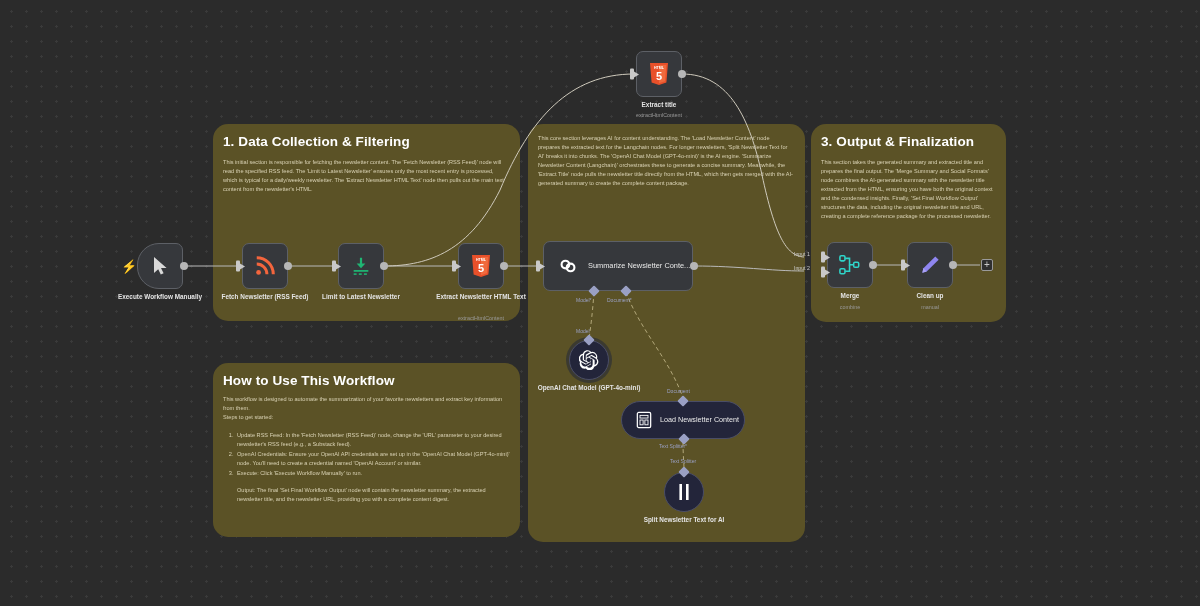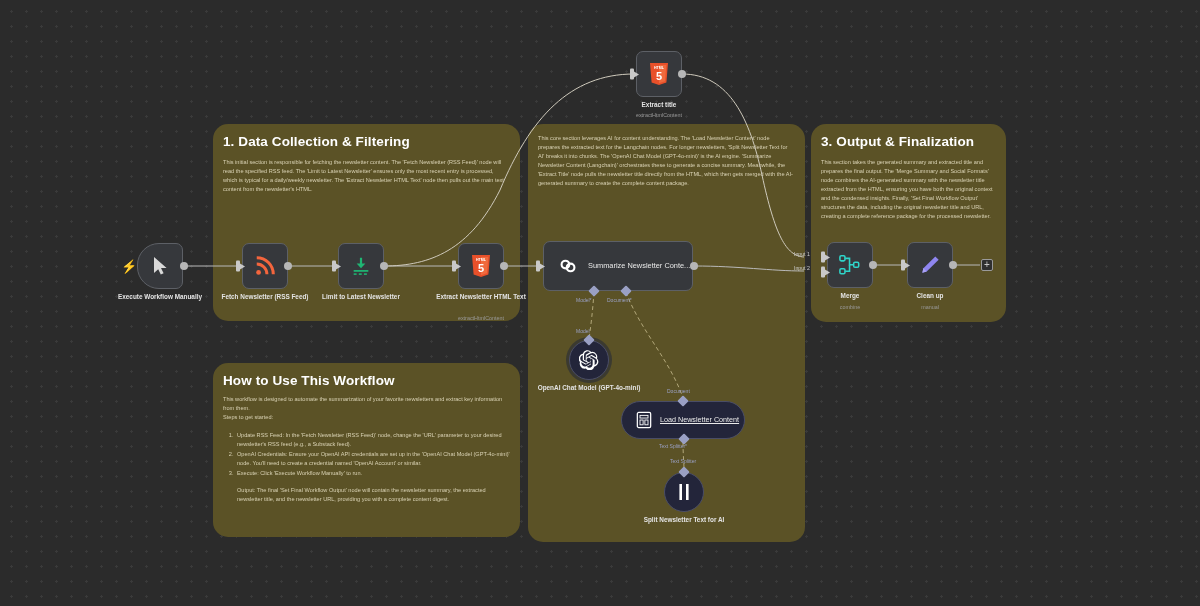--- a/index.html
+++ b/index.html
@@ -87,21 +87,21 @@
     width:150px;height:50px;background:#36383c;border:1px solid #5d6066;border-radius:7px;
     display:flex;align-items:center;gap:9px;padding-left:13px;
   }
   .wide-title{ font-size:7.4px;color:#e9e9e9;line-height:1.3; }
 
   
   .pill{
     width:124px;height:38px;background:#23253a;border:1px solid #4a4d66;border-radius:19px;
     display:flex;align-items:center;gap:8px;padding-left:14px;
   }
-  .pill-title{ font-size:7.2px;color:#eaeaea;line-height:1.3;text-decoration:underline; }
+  .pill-title{ font-size:7.2px;color:#eaeaea;line-height:1.3; }
 
   
   .circ{
     width:40px;height:40px;border-radius:50%;background:#23253a;border:1px solid #4a4d66;
     display:flex;align-items:center;justify-content:center;
   }
   .circ.halo{ box-shadow:0 0 0 3px #3b3a30; }
 
   
   .port-out{

